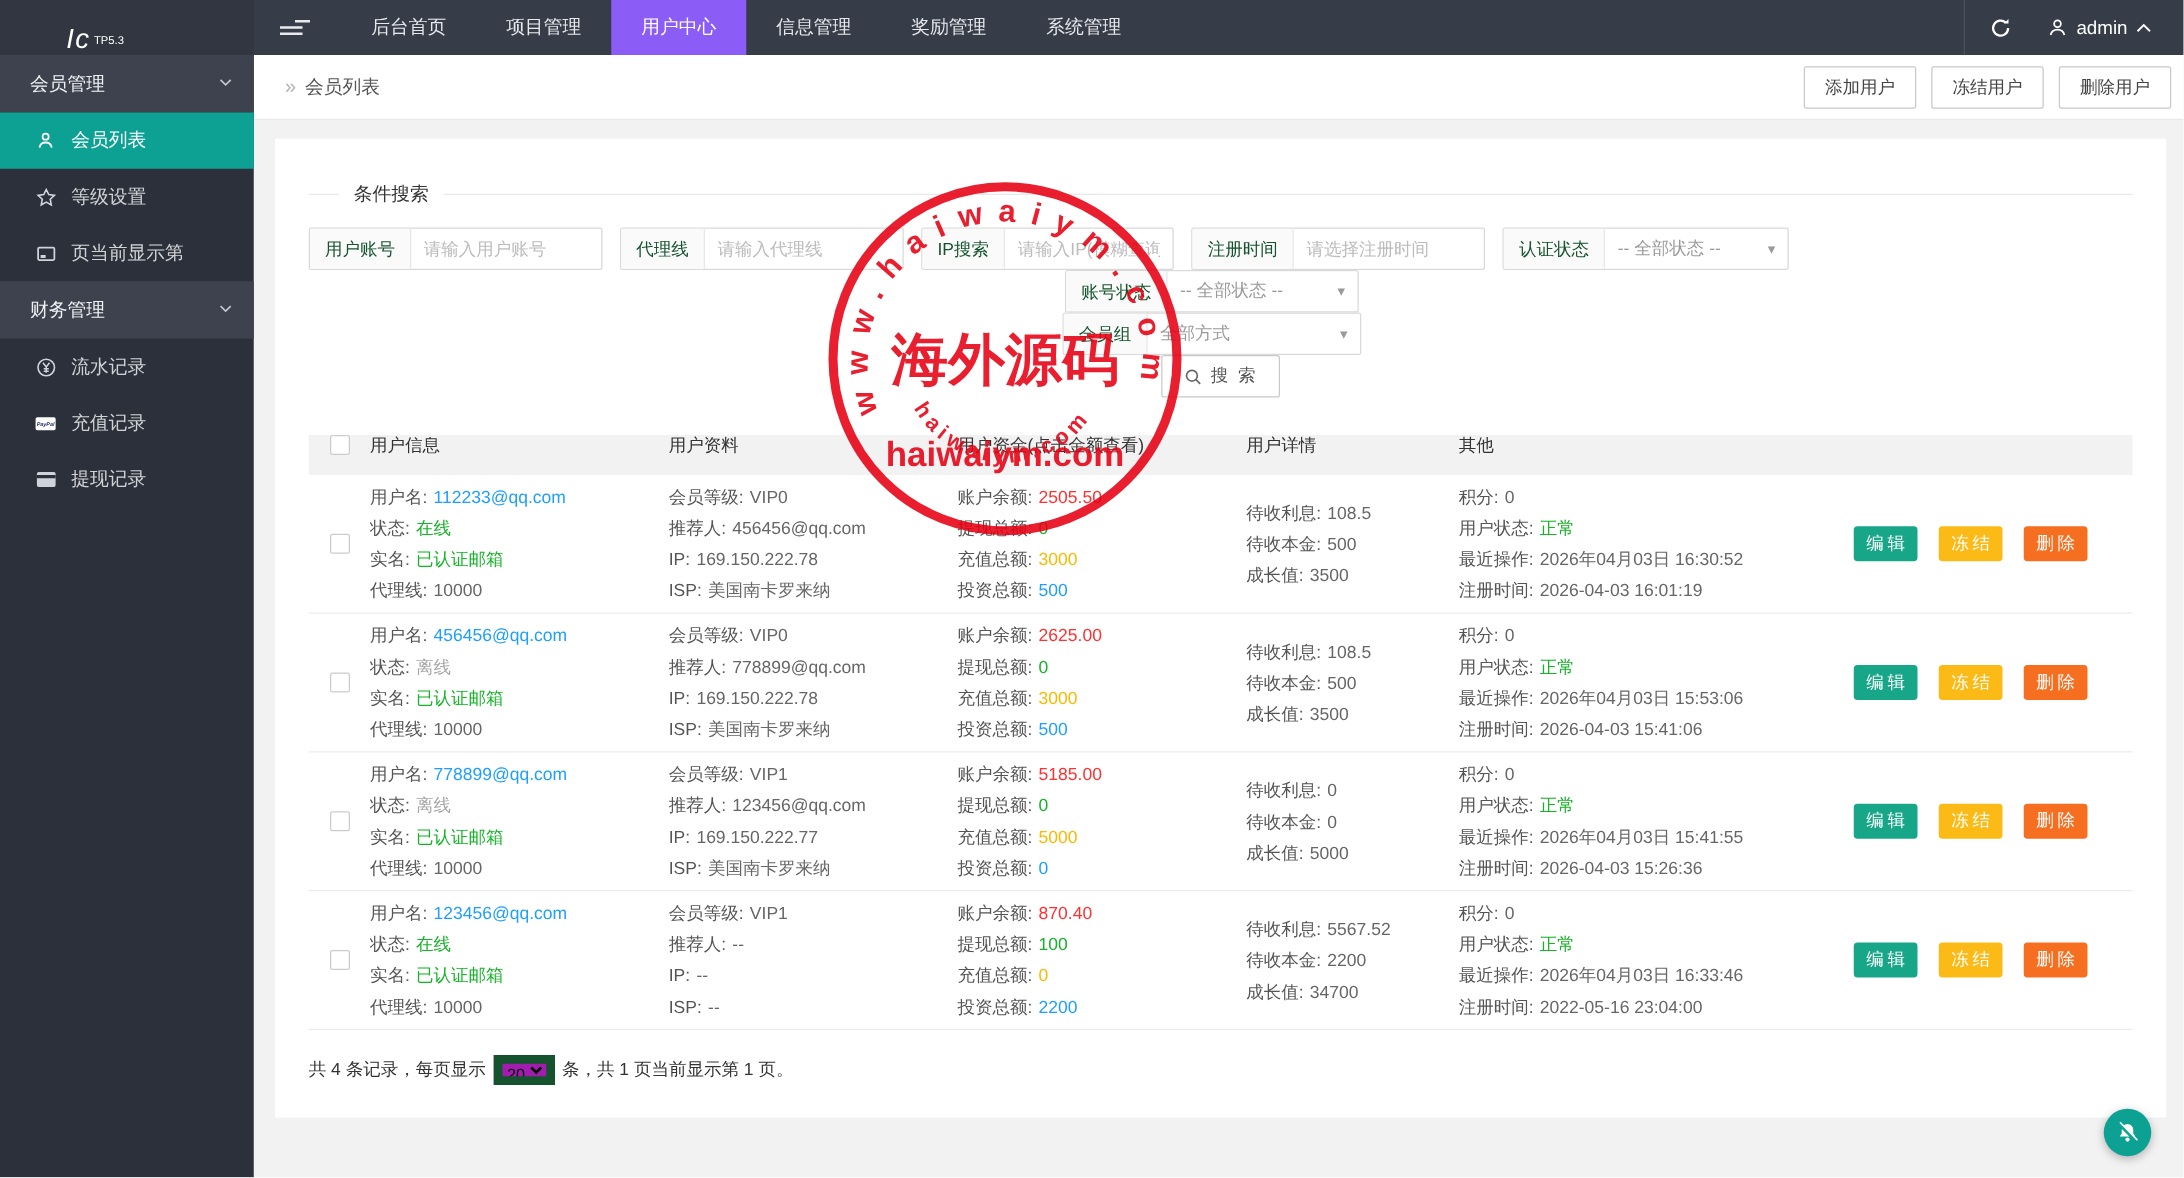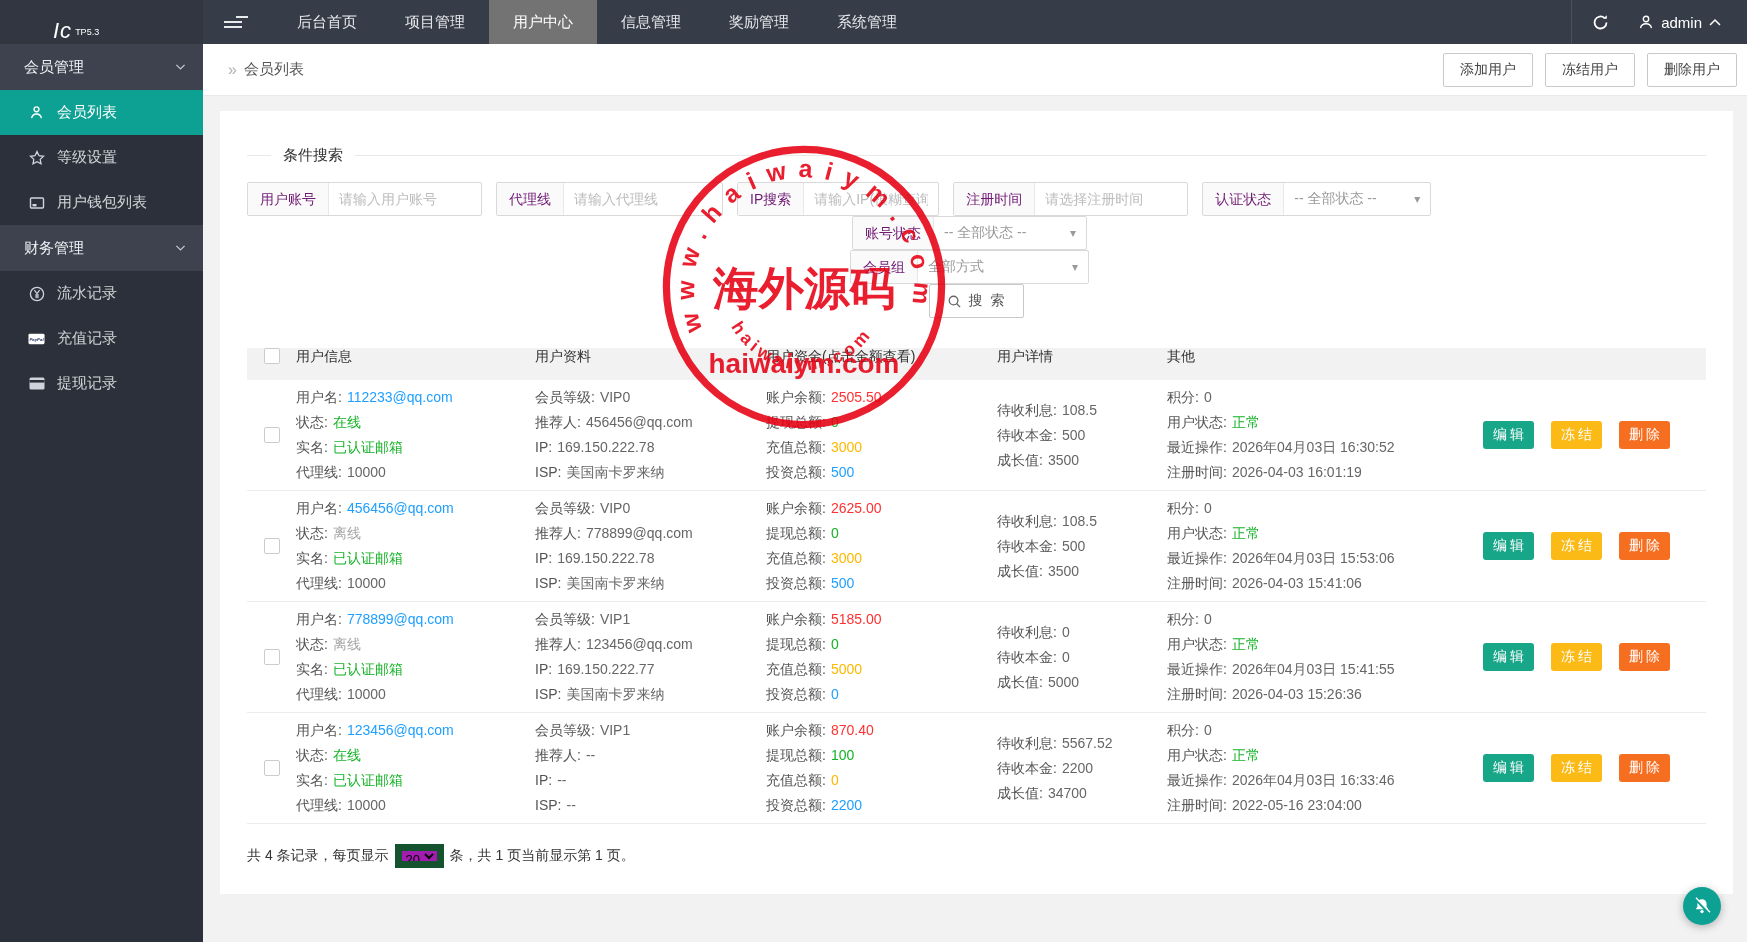--- a/index.html
+++ b/index.html
@@ -9,21 +9,21 @@
   
   #navbar { position:absolute; top:0; left:0; width:1747px; height:44px; background:#373d48; display:flex; align-items:stretch; z-index:10; }
   .logo-area { width:203px; background:#313641; color:#fff; display:flex; align-items:flex-end; padding-left:53px; flex:none; }
   .logo-area .logo-text { font-size:22px; font-style:italic; letter-spacing:1px; }
   .logo-area sup { font-size:9px; margin-left:3px; position:relative; top:-7px; }
   .nav-toggle { width:44px; display:flex; flex-direction:column; justify-content:center; align-items:center; gap:3px; cursor:pointer; margin-left:8px; }
   .nav-toggle i { display:block; width:18px; height:2px; background:#e8eaee; }
   .nav-toggle i:first-child { width:12px; align-self:flex-end; margin-right:7px; }
   nav.topnav { display:flex; margin-left:18px; }
   .nav-item { color:#e6e8ec; font-size:15px; line-height:44px; padding:0 24px; cursor:pointer; white-space:nowrap; }
-  .nav-item.active { background:#737373; color:#fff; }
+  .nav-item.active { background:#8b5cf6; color:#fff; }
   .nav-right { margin-left:auto; display:flex; align-items:center; }
   .nav-divider { width:1px; height:44px; background:#4a505c; }
   .nav-refresh { width:56px; height:44px; display:flex; align-items:center; justify-content:center; cursor:pointer; color:#fff; }
   .nav-user { display:flex; align-items:center; gap:7px; color:#fff; font-size:15px; padding:0 26px 0 10px; cursor:pointer; height:44px; }
 
   
   #sidebar { position:absolute; top:44px; left:0; width:203px; height:898px; background:#2b303b; z-index:9; }
   .sgroup { height:46px; background:#3d424e; color:#f0f1f4; font-size:15px; display:flex; align-items:center; padding:0 16px 0 24px; cursor:pointer; }
   .sgroup .sg-caret { margin-left:auto; color:#c3c7cf; }
   .sitem { height:45px; display:flex; align-items:center; color:rgba(255,255,255,.78); font-size:15px; padding-left:28px; cursor:pointer; gap:12px; }
@@ -40,21 +40,21 @@
 
   
   #card { position:absolute; top:111px; left:220px; width:1513px; min-height:658px; background:#fff; z-index:1; padding:0 27px 26px 27px; }
 
   fieldset.search-field { border:none; border-top:1px solid #e8e8e8; margin-top:35px; padding-top:16px; }
   fieldset.search-field legend { margin-left:24px; padding:0 12px; font-size:15px; color:#333; }
 
   .frow { display:flex; align-items:center; margin-top:1px; }
   .frow + .frow { margin-top:0;flex-direction:column; }
   .fgroup { display:inline-flex; align-items:stretch; height:34px; border:1px solid #d9d9d9; border-radius:2px; background:#fff; margin-right:14px; }
-  .flabel { padding:0 12px; line-height:32px; font-size:14px; color:#701a75; background:#fafafa; border-right:1px solid #e8e8e8; white-space:nowrap; }
+  .flabel { padding:0 12px; line-height:32px; font-size:14px; color:#14532d; background:#fafafa; border-right:1px solid #e8e8e8; white-space:nowrap; }
   .finput { border:none; outline:none; padding:0 10px; font-size:14px; color:#333; background:transparent; font-family:inherit; }
   .finput::placeholder { color:#bcbcbc; }
   .fselect { display:inline-flex; align-items:center; justify-content:space-between; padding:0 10px; color:#9a9a9a; font-size:14px; cursor:pointer;text-align:right; }
   .fselect .caret { color:#9a9a9a; font-size:12px; margin-left:10px; }
   .search-btn { display:inline-flex; align-items:center; gap:7px; height:34px; padding:0 17px; border:1px solid #c9c9c9; border-radius:2px; background:#fff; font-size:14px; color:#555; cursor:pointer; letter-spacing:2px; font-family:inherit; }
 
   
   .table { margin-top:30px; }
   .thead { display:flex; background:#f2f2f2; height:32px; align-items:flex-start; font-size:14px; color:#333; }
   .trow { display:flex; border-bottom:1px solid #ececec; padding:5px 0; }
@@ -161,21 +161,21 @@
         </span>
       <span>等级设置</span>
     </div>
     <div class="sitem">
       <span class="sicon">
           <svg width="16" height="16" viewBox="0 0 16 16">
             <rect x="1.5" y="3" width="13" height="10" rx="1" fill="none" stroke="currentColor" stroke-width="1.4"></rect>
             <rect x="3.5" y="9" width="4" height="2.4" fill="currentColor"></rect>
           </svg>
         </span>
-      <span>用户钱包列表</span>
+      <span>页当前显示第</span>
     </div>
     <div class="sgroup">
       <span>财务管理</span>
       <span class="sg-caret">
         <svg width="13" height="13" viewBox="0 0 16 16">
             <path d="M3 6l5 5 5-5" fill="none" stroke="currentColor" stroke-width="1.6"></path>
           </svg>
       </span>
     </div>
     <div class="sitem">

